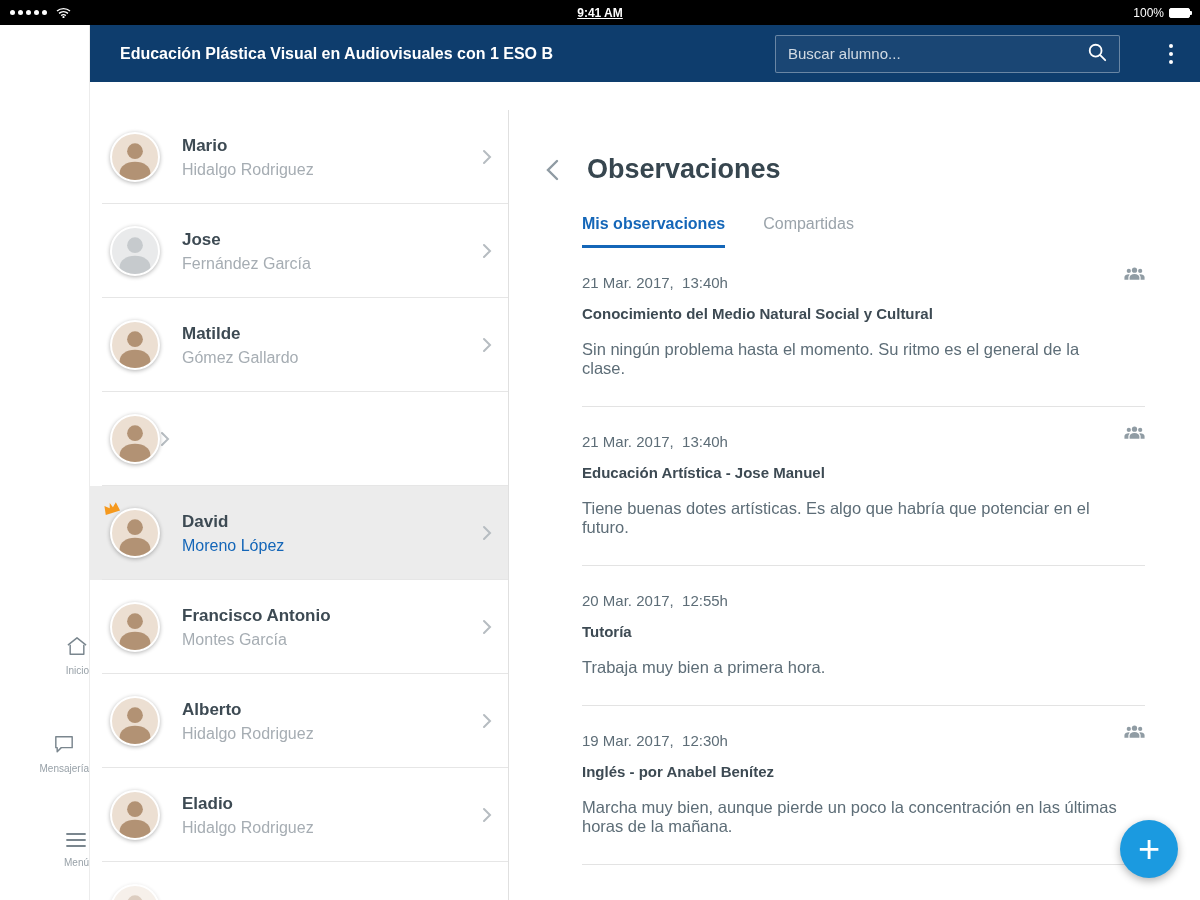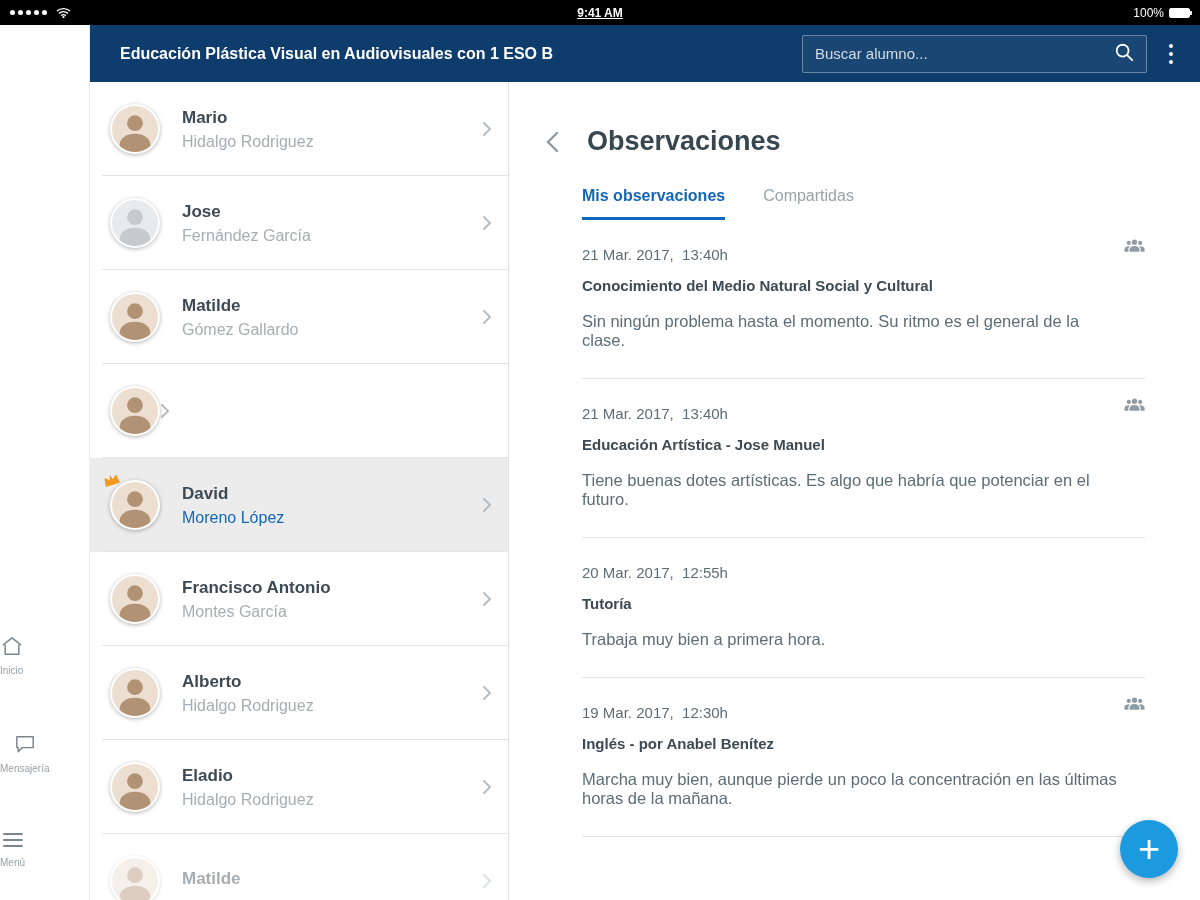--- a/index.html
+++ b/index.html
@@ -20,38 +20,38 @@
   .sb-dot{width:5px;height:5px;border-radius:50%;background:#fff;display:inline-block;}
   .sb-wifi{margin-left:6px;display:flex;}
   .sb-time{position:absolute;left:50%;transform:translateX(-50%);font-weight:700;font-size:12px;text-decoration:underline;}
   .sb-right{margin-left:auto;display:flex;align-items:center;gap:5px;}
   .sb-batt{width:21px;height:10px;border:1px solid #fff;border-radius:2px;background:#fff;position:relative;}
   .sb-batt::after{content:"";position:absolute;right:-3px;top:2.5px;width:2px;height:4px;background:#fff;border-radius:0 1px 1px 0;}
 
   
   .app{display:flex;height:875px;}
   .side-nav{width:90px;background:#fff;border-right:1px solid #ececec;display:flex;flex-direction:column;
-    justify-content:flex-end;align-items:flex-start;gap:58px;padding-bottom:32px;flex-shrink:0;}
+    justify-content:flex-end;align-items:flex-end;gap:58px;padding-bottom:32px;flex-shrink:0;}
   .nav-item{display:flex;flex-direction:column;align-items:center;gap:5px;cursor:pointer;}
   .nav-label{font-size:10px;color:#98a1a8;}
   .main{flex:1;display:flex;flex-direction:column;min-width:0;}
 
   
   .app-header{height:57px;background:var(--header-bg);display:flex;align-items:center;
-    padding:0 16px 0 30px;gap:11px;flex-shrink:0;}
+    padding:0 16px 0 30px;gap:38px;flex-shrink:0;}
   .app-title{color:#fff;font-size:16px;font-weight:700;flex:1;white-space:nowrap;overflow:hidden;}
   .search-box{width:345px;height:38px;border:1px solid rgba(255,255,255,.35);background:rgba(255,255,255,.05);
     border-radius:2px;display:flex;align-items:center;padding:0 12px;flex-shrink:0;}
   .search-input{flex:1;background:transparent;border:none;outline:none;color:#fff;font-size:15px;}
   .search-input::placeholder{color:rgba(255,255,255,.8);}
   .kebab{width:26px;height:38px;display:flex;flex-direction:column;justify-content:center;align-items:center;gap:4px;cursor:pointer;}
   .kebab i{width:4px;height:4px;border-radius:50%;background:#fff;}
 
   
-  .content{flex:1;display:flex;min-height:0;}
+  .content{flex:1;display:flex;min-height:0;margin-top:28px;}
 
   
   .student-list{width:419px;border-right:1px solid #e0e0e0;background:#fff;overflow:hidden;flex-shrink:0;}
   .student-row{height:94px;display:flex;align-items:center;padding:0 16px 0 20px;position:relative;cursor:pointer;}
   .student-row::after{content:"";position:absolute;left:12px;right:0;bottom:0;height:1px;background:#e6e6e6;}
   .student-row.selected{background:var(--selected-row);justify-content:space-between;}
   .student-row.partial{opacity:.45;}
   .avatar-wrap{position:relative;flex-shrink:0;}
   .avatar{width:50px;height:50px;border-radius:50%;background:#ecdfd2;color:#b29274;border:2px solid #fff;
     box-shadow:0 1px 4px rgba(0,0,0,.3);overflow:hidden;display:flex;align-items:flex-end;justify-content:center;}

